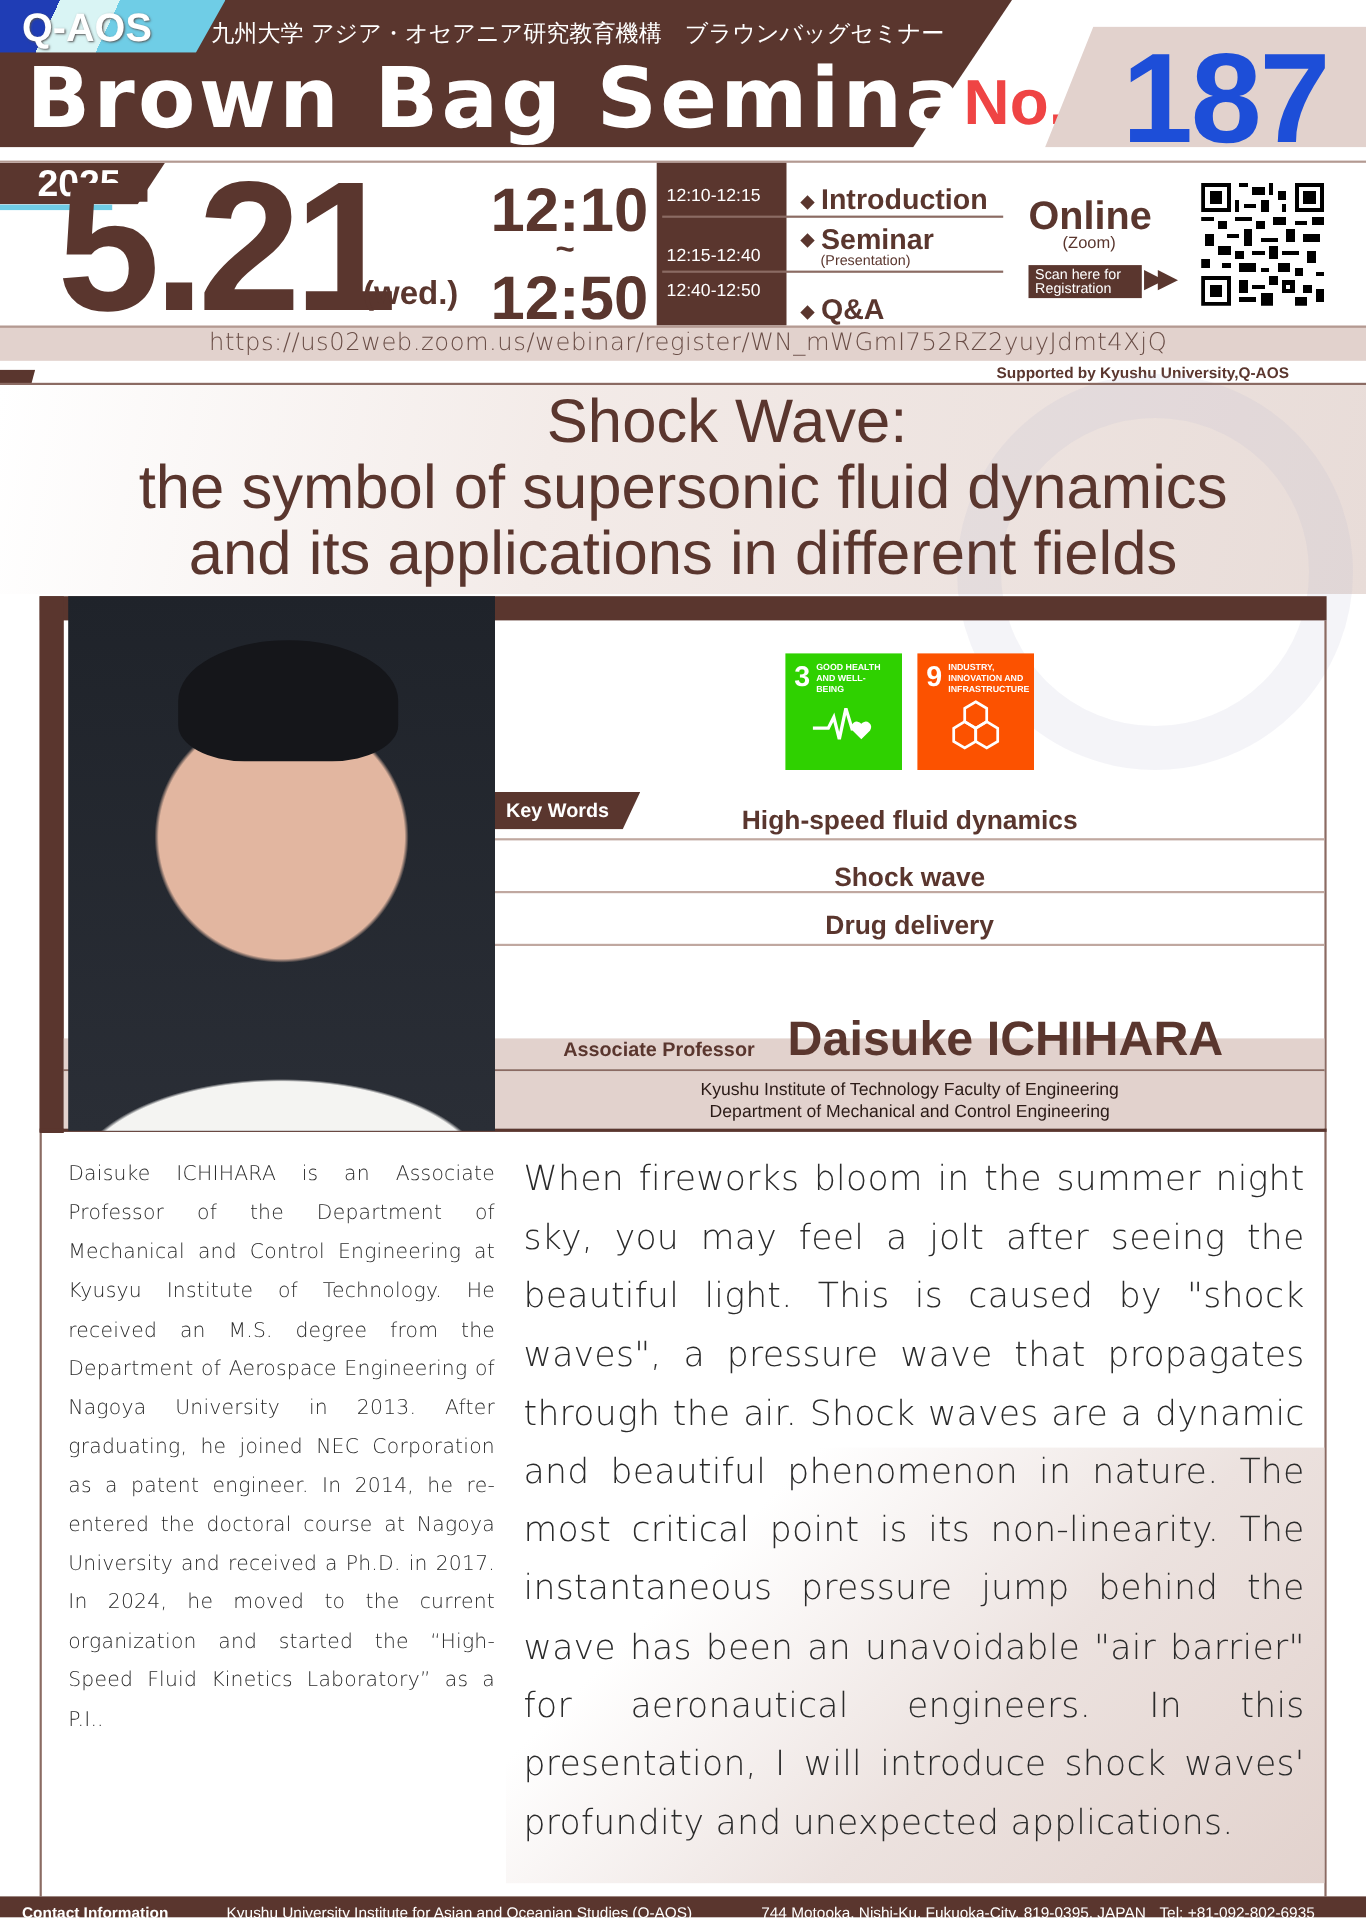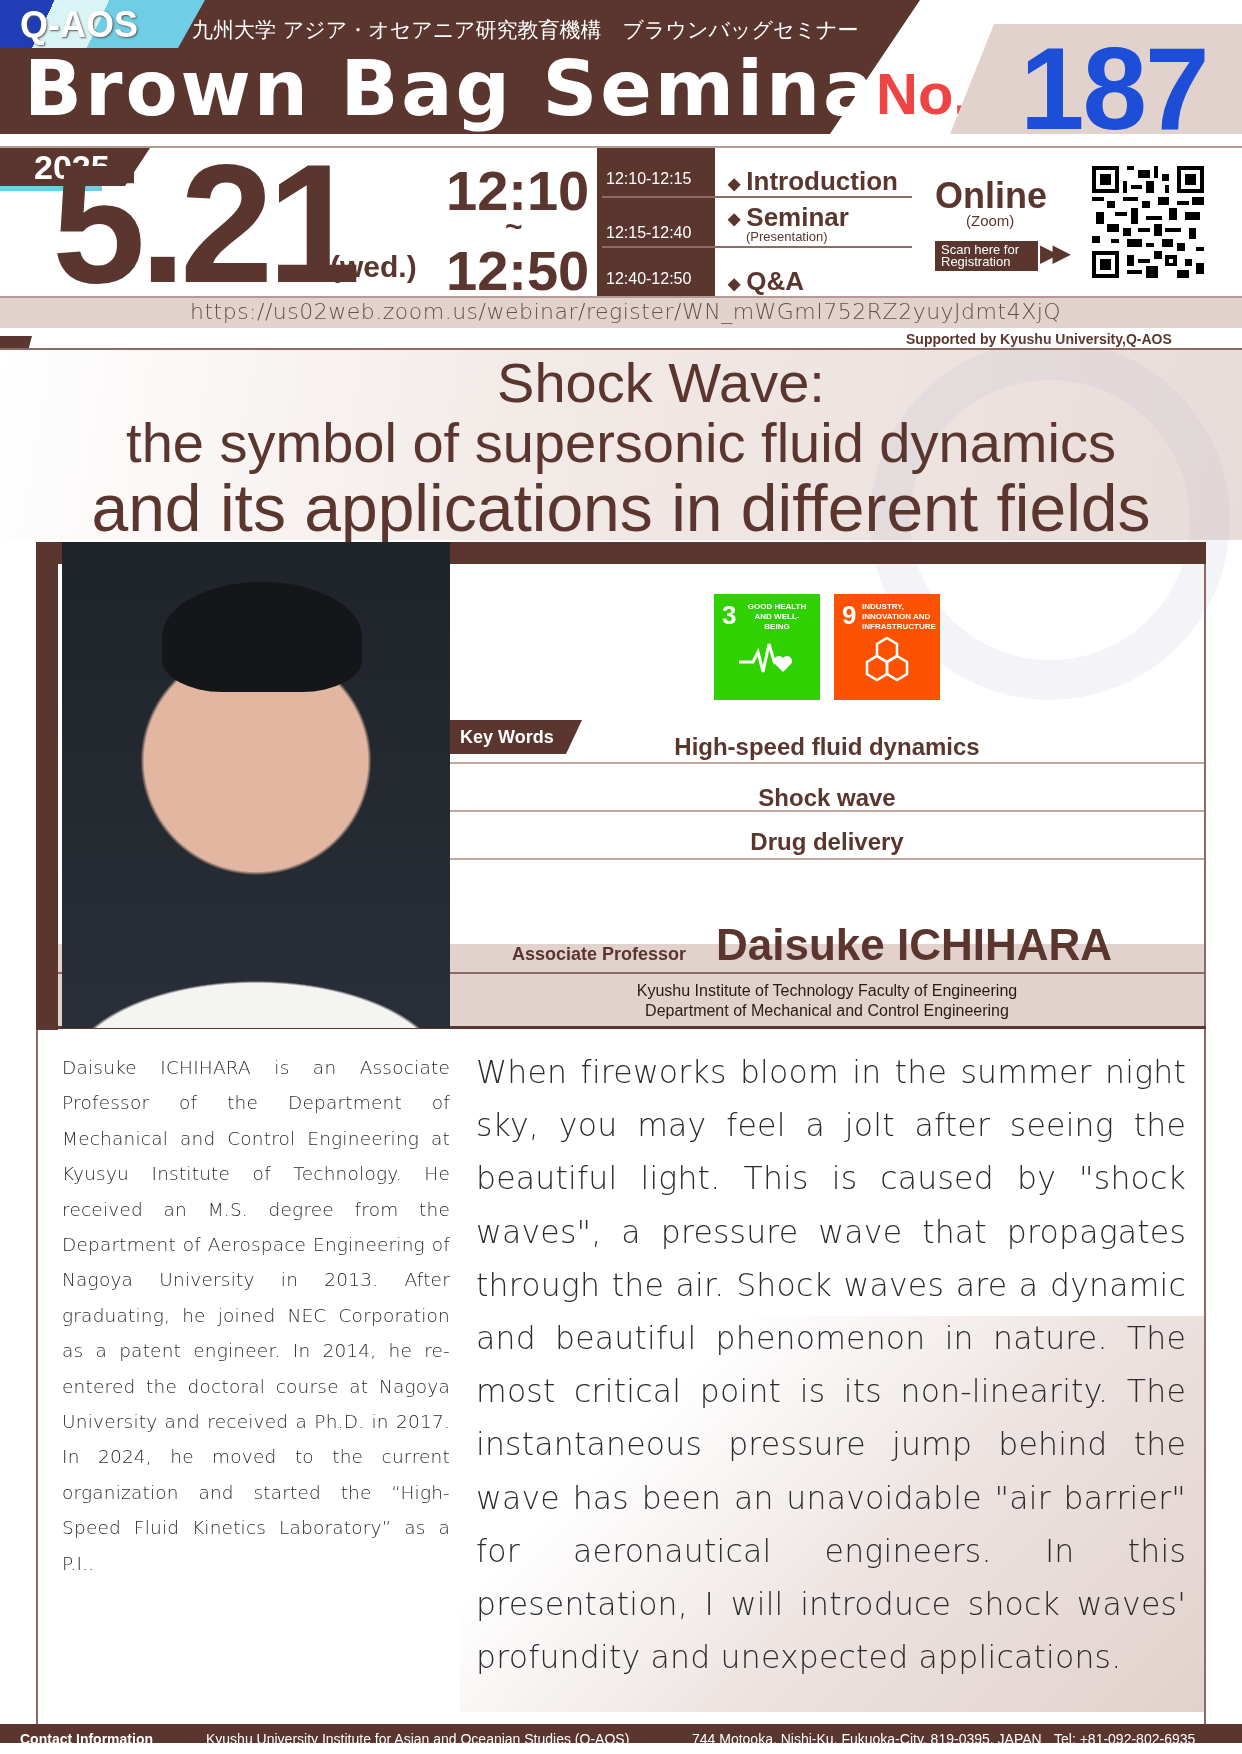--- a/index.html
+++ b/index.html
@@ -59,21 +59,21 @@
 
   
   .title-bg { left: 0; top: 350px; width: 1242px; height: 190px;
     background: linear-gradient(100deg, #ffffff 0%, #f3ebe8 40%, #e8dcd8 100%); }
   .watermark { left: 870px; top: 340px; width: 360px; height: 360px; border-radius: 50%;
     border: 40px solid rgba(180, 180, 210, 0.15); }
   .title-line { position: absolute; left: 0; width: 1242px; text-align: center; color: #5a362e;
     font-family: "Liberation Sans Narrow", "Liberation Sans", sans-serif; font-stretch: condensed; }
   .t1 { top: 350px; font-size: 56px; margin-left: 40px; }
   .t2 { top: 410px; font-size: 56px; }
-  .t3 { top: 470px; font-size: 66px; }
+  .t3 { top: 470px; font-size: 56px; }
 
   
   .card-topbar { left: 36px; top: 542px; width: 1170px; height: 22px; background: #5a362e; }
   .card-leftbar { left: 36px; top: 542px; width: 22px; height: 488px; background: #5a362e; }
   .card-frame-left { left: 36px; top: 564px; width: 2px; height: 1160px; background: #8b6b63; }
   .card-frame-right { left: 1204px; top: 564px; width: 2px; height: 1160px; background: #8b6b63; }
   .photo { left: 62px; top: 542px; width: 388px; height: 486px;
     background: radial-gradient(ellipse 48% 38% at 50% 45%, #e2b6a0 0 60%, transparent 62%),
                 radial-gradient(ellipse 60% 24% at 50% 110%, #f4f4f2 0 80%, transparent 82%),
                 linear-gradient(#1f232a, #2a2e36); overflow: hidden; }
@@ -134,21 +134,21 @@
 <div class="abs year">2025</div>
 <div class="abs date-big">5.21</div>
 <div class="abs date-wd">(wed.)</div>
 <div class="abs time-start">12:10</div>
 <div class="abs time-tilde">~</div>
 <div class="abs time-end">12:50</div>
 
 <div class="abs sched-col">
   <span class="sched-time" style="top:22px">12:10-12:15</span>
   <span class="sched-time" style="top:76px">12:15-12:40</span>
-  <span class="sched-time" style="top:122px">12:40-12:50</span>
+  <span class="sched-time" style="top:108px">12:40-12:50</span>
 </div>
 <div class="sched-line" style="top:196px"></div>
 <div class="sched-line" style="top:246px"></div>
 
 <div class="sched-item" style="top:166px; font-size:26px;">
   <span class="dia">◆</span><span>Introduction</span>
 </div>
 <div class="sched-item" style="top:205px; font-size:26px; line-height:24px;">
   <span class="dia">◆</span><span>Seminar</span>
   <div class="sched-sub" style="margin-left:18px; line-height:12px;">(Presentation)</div>
@@ -243,21 +243,21 @@
 <div class="abs name-line"></div>
 <div class="abs aff-band"></div>
 <div class="abs aff-bottom"></div>
 
 <div class="abs photo">
   <div class="photo-hair"></div>
 </div>
 
 <div class="sdg sdg3">
   <span class="sdg-num">3</span>
-  <span class="sdg-txt" style="width:70px;text-align:center;">GOOD HEALTH AND WELL-BEING</span>
+  <span class="sdg-txt" style="width:70px;">GOOD HEALTH AND WELL-BEING</span>
   <span class="sdg-ico">
     <svg width="60" height="44" viewBox="0 0 60 44">
         <polyline points="2,26 16,26 21,16 26,36 32,8 38,28" fill="none" stroke="#fff" stroke-width="3"></polyline>
         <path d="M46 36 L38 28 A5 5 0 0 1 46 22 A5 5 0 0 1 54 28 Z" fill="#fff"></path>
       </svg>
   </span>
 </div>
 <div class="sdg sdg9">
   <span class="sdg-num">9</span>
   <span class="sdg-txt" style="width:74px;">INDUSTRY, INNOVATION AND INFRASTRUCTURE</span>

